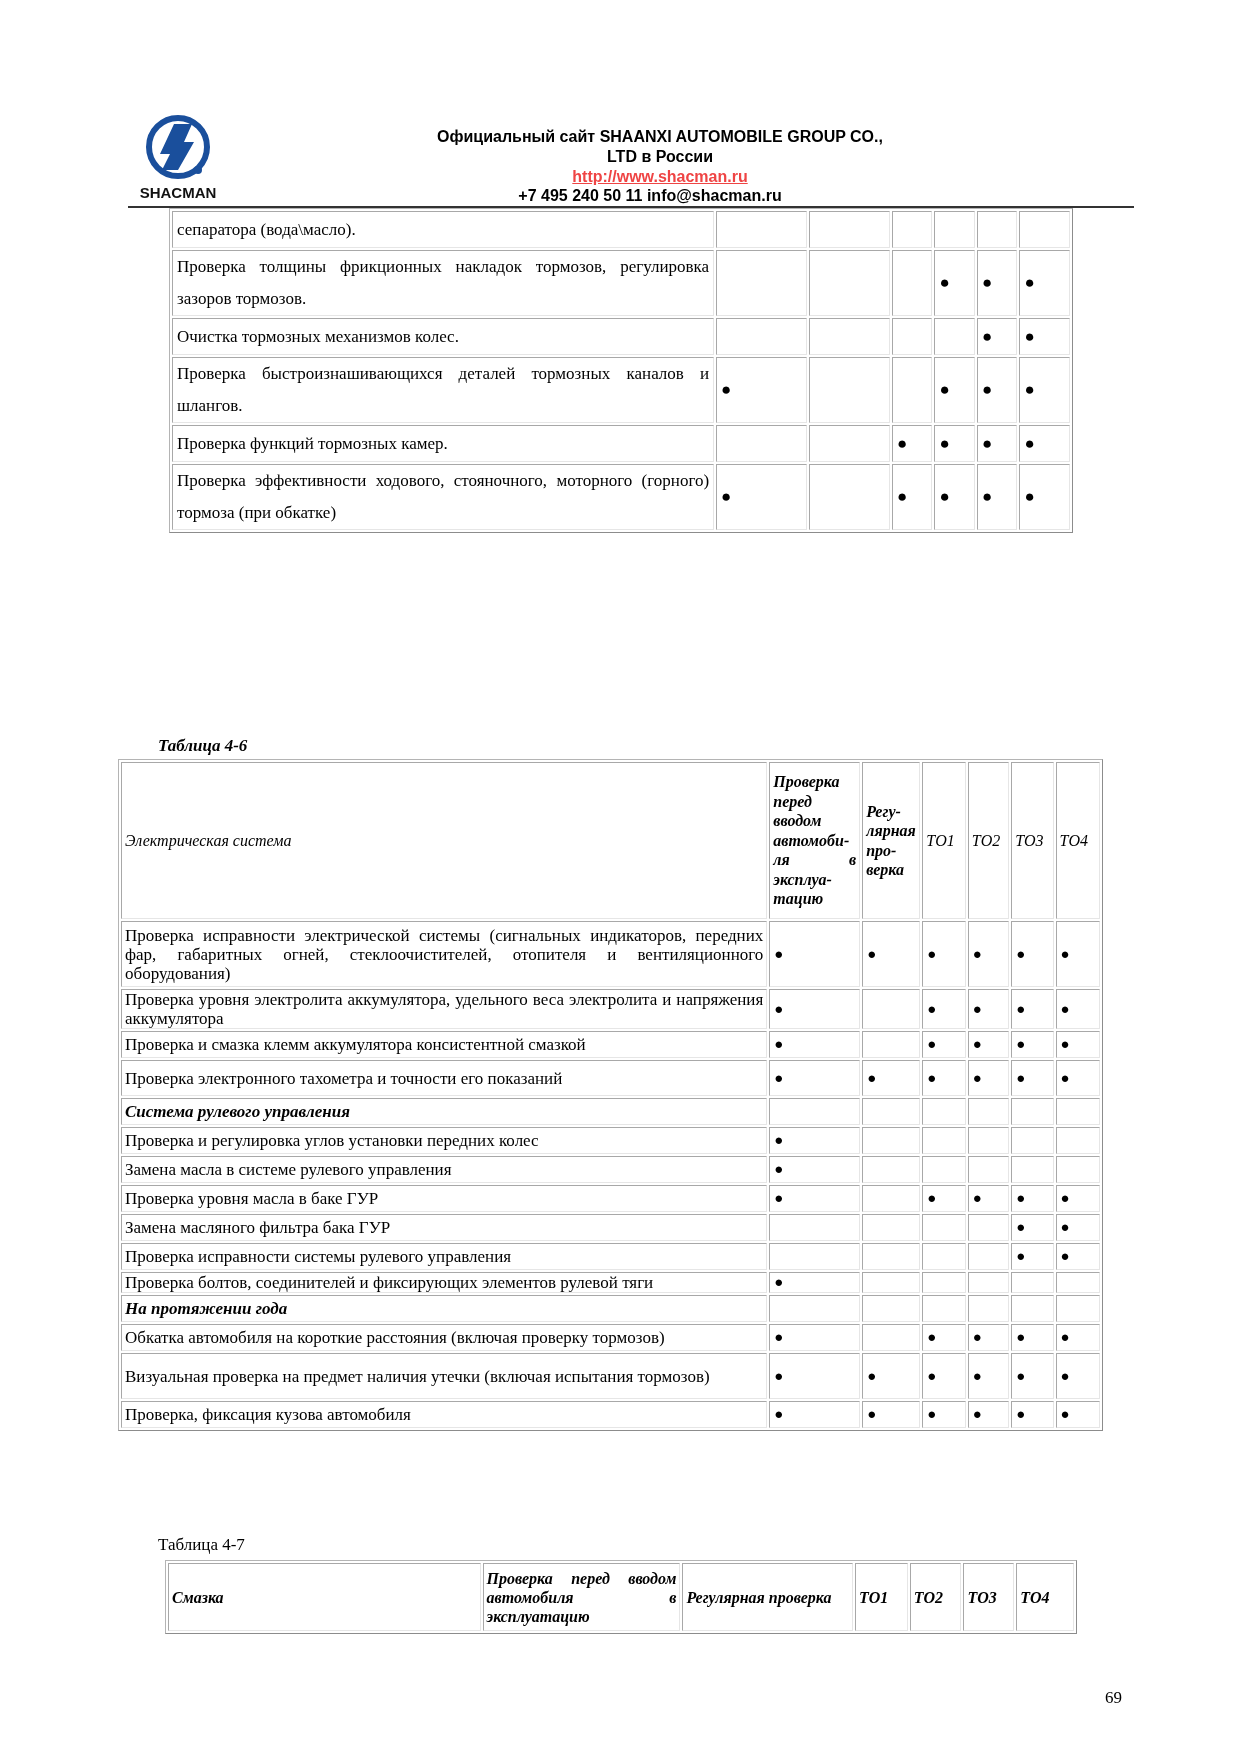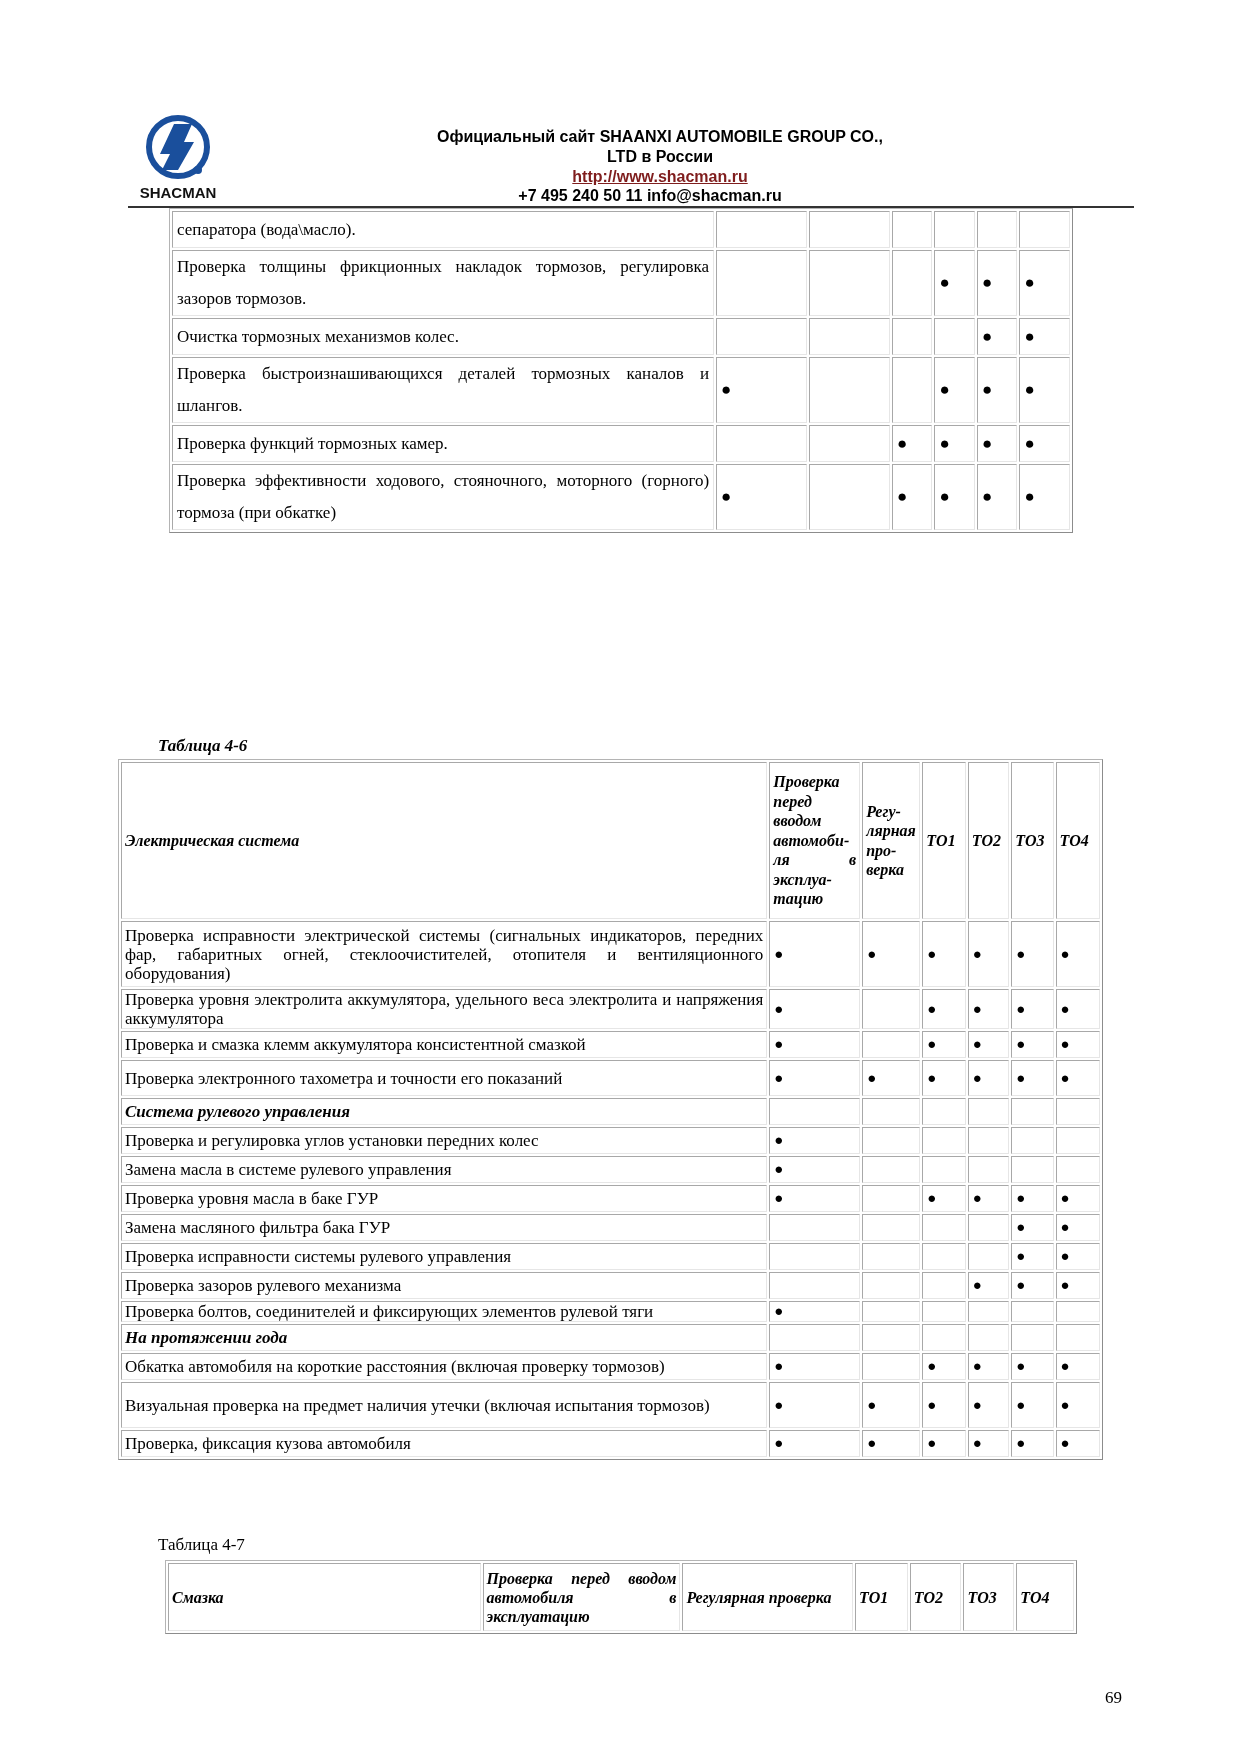--- a/index.html
+++ b/index.html
@@ -5,39 +5,39 @@
   html, body { margin:0; padding:0; background:#ffffff; }
   body { width:1241px; height:1755px; position:relative; overflow:hidden; font-family:"Liberation Serif", serif; color:#000; }
   .abs { position:absolute; }
 
   
   #logo { left:128px; top:112px; width:100px; height:92px; }
   .hdr-line { position:absolute; left:400px; width:520px; text-align:center; font-family:"Liberation Sans", sans-serif; font-weight:bold; font-size:16px; line-height:20px; color:#000; white-space:nowrap; }
   #hdr-l1 { top:127px; }
   #hdr-l2 { top:147px; }
   #hdr-l3 { top:167px; }
-  #hdr-l3 a { color:#7f1d1d; text-decoration:underline; }
+  #hdr-l3 a { color:#ef4444; text-decoration:underline; }
   #hdr-l4 { top:186px; left:390px; }
   #hdr-rule { left:128px; top:206px; width:1006px; height:2px; background:#333; }
 
   
   table.doc { position:absolute; border-collapse:separate; border-spacing:2px; border:1px solid #b4b4b4; border-right-color:#8c8c8c; border-bottom-color:#8c8c8c; background:#fff; }
   table.doc td { border:1px solid #b0b0b0; border-right-color:#e6e6e6; border-bottom-color:#e6e6e6; border-top-color:#a8a8a8; border-left-color:#a8a8a8; padding:0 3px; vertical-align:middle; font-size:17px; line-height:19px; text-align:justify; }
   table.doc td.dot { text-align:left; font-size:15px; padding-left:4px; }
 
   #tbl-top { left:169px; top:208px; width:904px; }
   #tbl-top td { font-size:17px; line-height:32px; }
   #tbl-top td.txt { padding:0 4px; }
 
   .caption { position:absolute; font-size:17px; }
   #cap46 { left:158px; top:736px; font-style:italic; font-weight:bold; }
   #cap47 { left:158px; top:1535px; }
 
   #tbl46 { left:118px; top:759px; width:985px; }
-  #tbl46 td.hd { font-style:italic; font-weight:bold; font-size:16px; line-height:19px;margin-top:21px; }
+  #tbl46 td.hd { font-style:italic; font-weight:normal; font-size:16px; line-height:19px;margin-top:21px; }
   #tbl46 td.hd-small { font-style:italic; font-weight:bold; font-size:16px; line-height:19.5px; text-align:justify; }
   #tbl46 td.sec { font-style:italic; font-weight:bold; }
 
   #tbl47 { left:165px; top:1560px; width:912px; }
   #tbl47 td.hd { font-style:italic; font-weight:bold; font-size:16px; line-height:19px; }
 
   #page-num { left:1105px; top:1688px; font-size:17px; }
 </style>
 </head>
 <body>
@@ -230,29 +230,20 @@
       </tr>
       <tr style="height: 27px; border-radius: 12px;">
         <td class="txt">Проверка исправности системы рулевого управления</td>
         <td class="dot"></td>
         <td class="dot"></td>
         <td class="dot"></td>
         <td class="dot"></td>
         <td class="dot">●</td>
         <td class="dot">●</td>
       </tr>
-      <tr style="height: 27px;">
-        <td class="txt">Проверка зазоров рулевого механизма</td>
-        <td class="dot"></td>
-        <td class="dot"></td>
-        <td class="dot"></td>
-        <td class="dot">●</td>
-        <td class="dot">●</td>
-        <td class="dot">●</td>
-      </tr>
       <tr style="height: 16px;">
         <td class="txt">Проверка болтов, соединителей и фиксирующих элементов рулевой тяги</td>
         <td class="dot">●</td>
         <td class="dot"></td>
         <td class="dot"></td>
         <td class="dot"></td>
         <td class="dot"></td>
         <td class="dot"></td>
       </tr>
       <tr style="height: 27px;">

